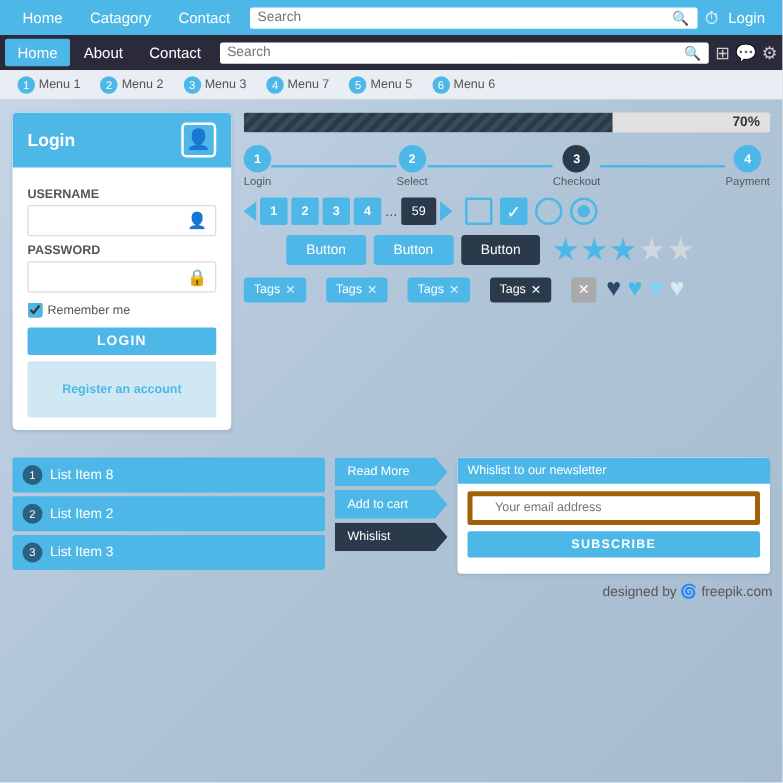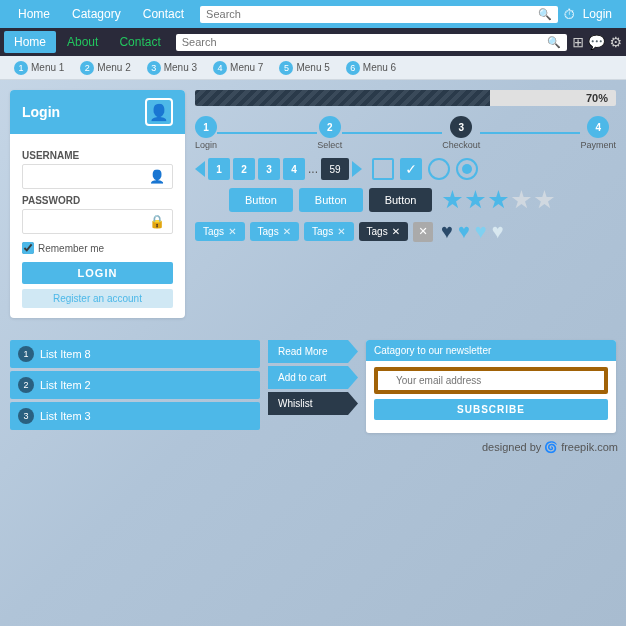--- a/index.html
+++ b/index.html
@@ -52,21 +52,21 @@
     
     .nav2 {
       background: #2a2a3a;
       display: flex;
       align-items: center;
       height: 28px;
       padding: 0 4px;
       gap: 1px;
     }
     .nav2 .nav-item {
-      color: #22c55e;
+      color: #ffffff;
       padding: 4px 10px;
       font-size: 12px;
       cursor: pointer;
     }
     .nav2 .nav-item.active {
       background: #4db8e8;
       color: white;
       border-radius: 2px;
     }
     .nav2 .search-box {
@@ -184,25 +184,26 @@
       font-size: 11px;
       font-weight: bold;
       cursor: pointer;
       letter-spacing: 1px;
     }
     .register-btn {
       background: #d0e8f4;
       color: #4db8e8;
       border: none;
       width: 100%;
-      padding: 4px;
+      padding: 17px;
       margin-top: 5px;
       border-radius: 2px;
       font-size: 10px;
       cursor: pointer;
+      font-weight: bold;
     }
 
     
     .right-col { flex: 1; }
 
     
     .progress-section { margin-bottom: 10px; }
     .progress-bar-outer {
       background: #e0e0e0;
       border-radius: 2px;
@@ -369,22 +370,22 @@
       border: none;
       padding: 6px 16px;
       border-radius: 3px;
       font-size: 11px;
       cursor: pointer;
     }
 
     
     .tags-row {
       display: flex;
-      gap: 5px;
-      align-items: flex-start;
+      gap: 16px;
+      align-items: flex-end;
       margin-bottom: 10px;
     }
     .tag {
       background: #4db8e8;
       color: white;
       padding: 4px 8px;
       border-radius: 3px;
       font-size: 10px;
       display: flex;
       align-items: center;
@@ -745,21 +746,21 @@
     </div>
     <div class="arrow-btn">
       <span>Add to cart</span>
     </div>
     <div class="arrow-btn-dark">
       <span>Whislist</span>
     </div>
   </div>
 
   <div class="newsletter">
-    <div class="newsletter-header">Catagory to our newsletter</div>
+    <div class="newsletter-header">Whislist to our newsletter</div>
     <div class="newsletter-body">
       <input class="newsletter-input" type="email" placeholder="Your email address" style="">
       <button class="newsletter-btn">SUBSCRIBE</button>
     </div>
   </div>
 </div>
 
 <div class="footer">
   <span>designed by</span>
   🌀

